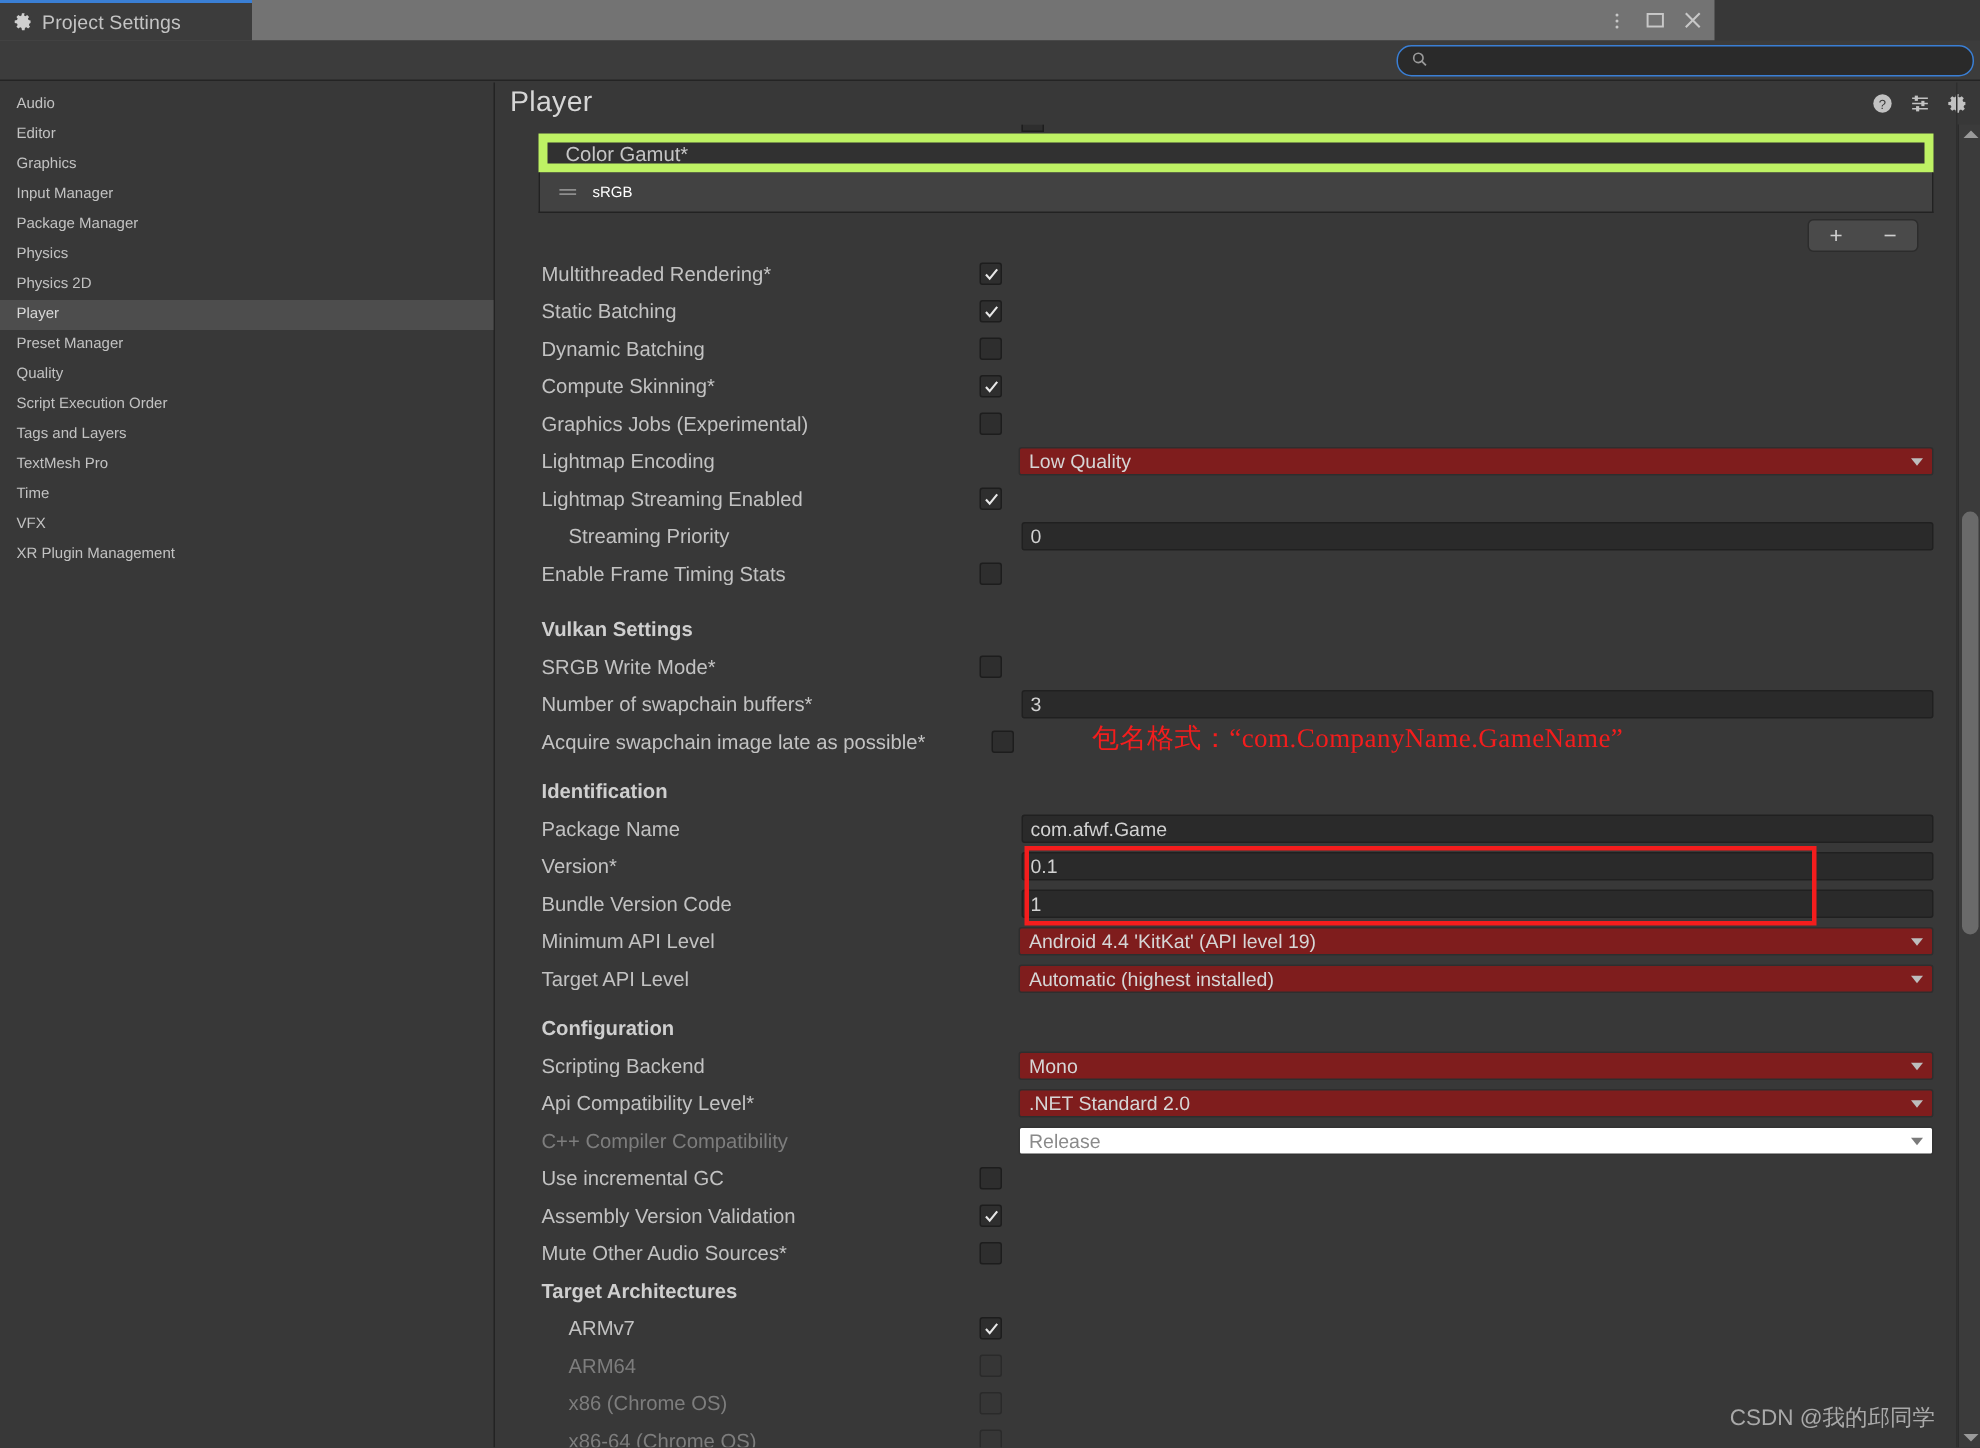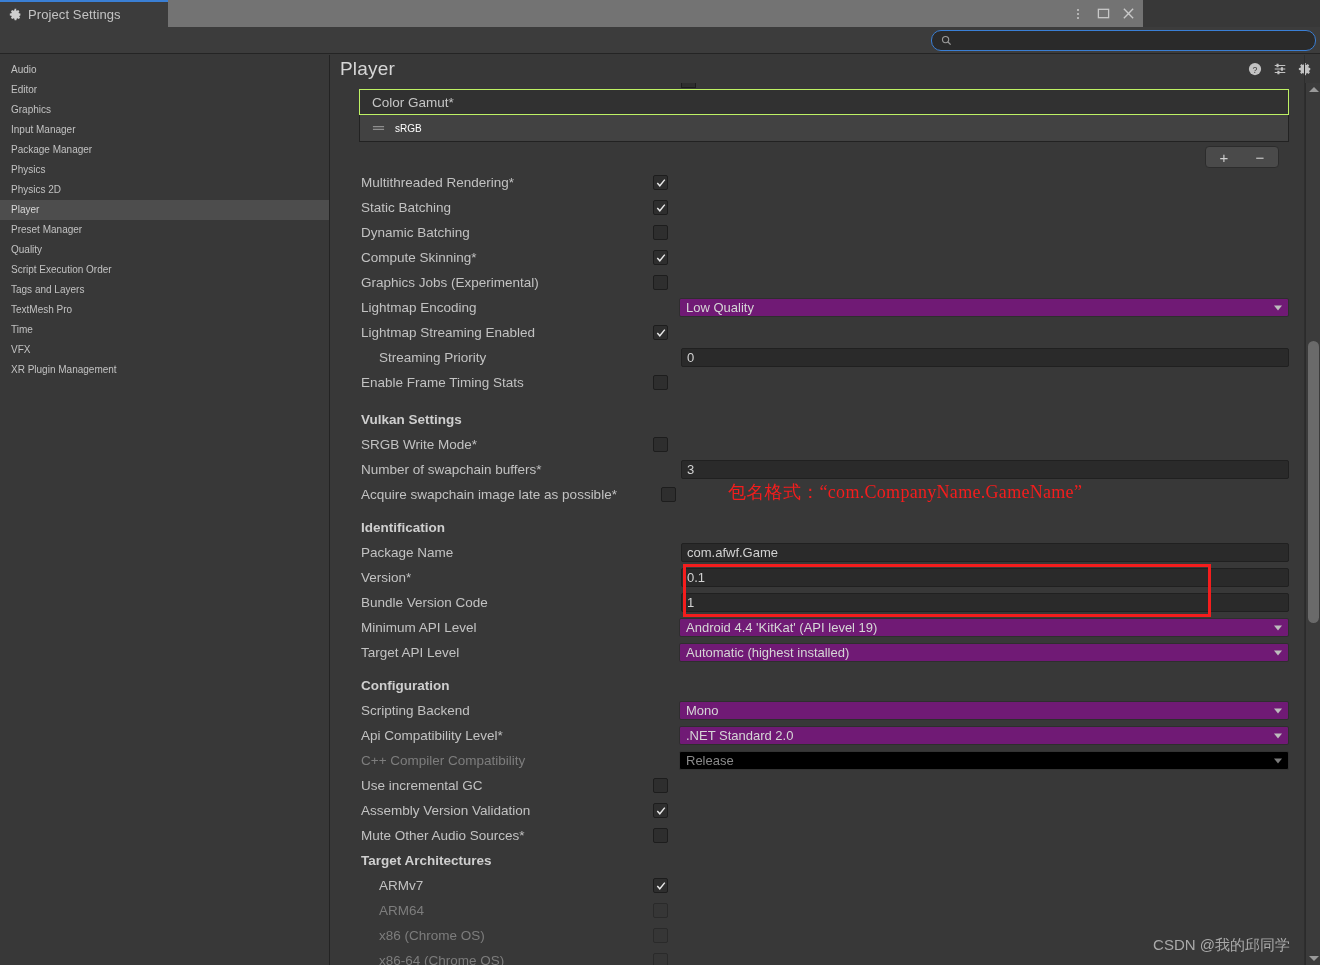--- a/index.html
+++ b/index.html
@@ -120,38 +120,38 @@
   
   .field {
     position: absolute; left: 350px; width: 608px; height: 19px;
     background: #2a2a2a; border: 1px solid #202020; border-radius: 2px;
     display: flex; align-items: center; padding-left: 5px;
     font-size: 13px; color: #d2d2d2;
   }
   
   .dd {
     position: absolute; left: 348px; width: 610px; height: 19px;
-    background: #701a75; border: 1px solid #2e2e2e; border-radius: 2px;
+    background: #7f1d1d; border: 1px solid #2e2e2e; border-radius: 2px;
     display: flex; align-items: center; padding-left: 6px;
     font-size: 13px; color: #d6d6d6;
   }
-  .dd.disabled { background: #000000; color: #8a8a8a; border-color: #333; }
+  .dd.disabled { background: #ffffff; color: #8a8a8a; border-color: #333; }
   .dd .caret {
     position: absolute; right: 6px; top: 50%; transform: translateY(-50%);
     width: 0; height: 0; border-left: 4px solid transparent;
     border-right: 4px solid transparent; border-top: 5px solid #bdbdbd;
   }
   .dd.disabled .caret { border-top-color: #7a7a7a; }
 
   
   .gamut-box {
     position: relative; margin: 0 0 0 28px; width: 930px;
   }
   .gamut-header {
-    height: 26px; background: #313131; border: 1px solid #bef264;
+    height: 26px; background: #313131; border: 6px solid #bef264;
     display: flex; align-items: center; padding-left: 12px;
     font-size: 13.5px; color: #c5c5c5;
   }
   .gamut-list {
     height: 27px; background: #424242; border: 1px solid #222; border-top: none;
     display: flex; align-items: center; padding-left: 12px; gap: 10px;
   }
   .drag-handle { width: 13px; height: 8px; display: block; }
   .gamut-item-label { font-size: 10px; color: #ffffff; }
   .plusminus {

